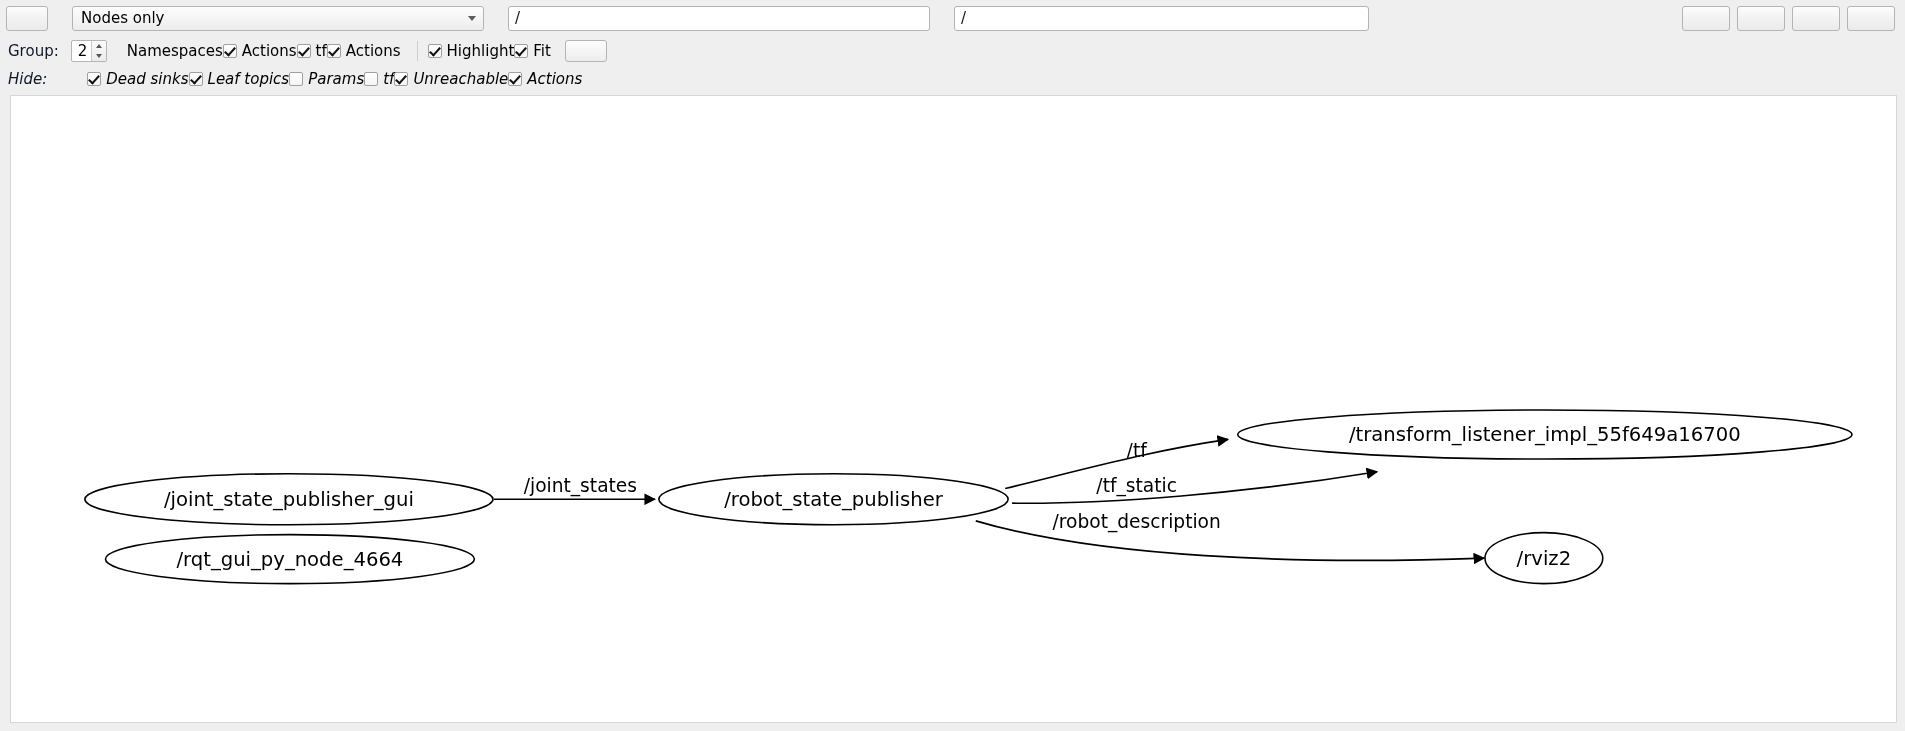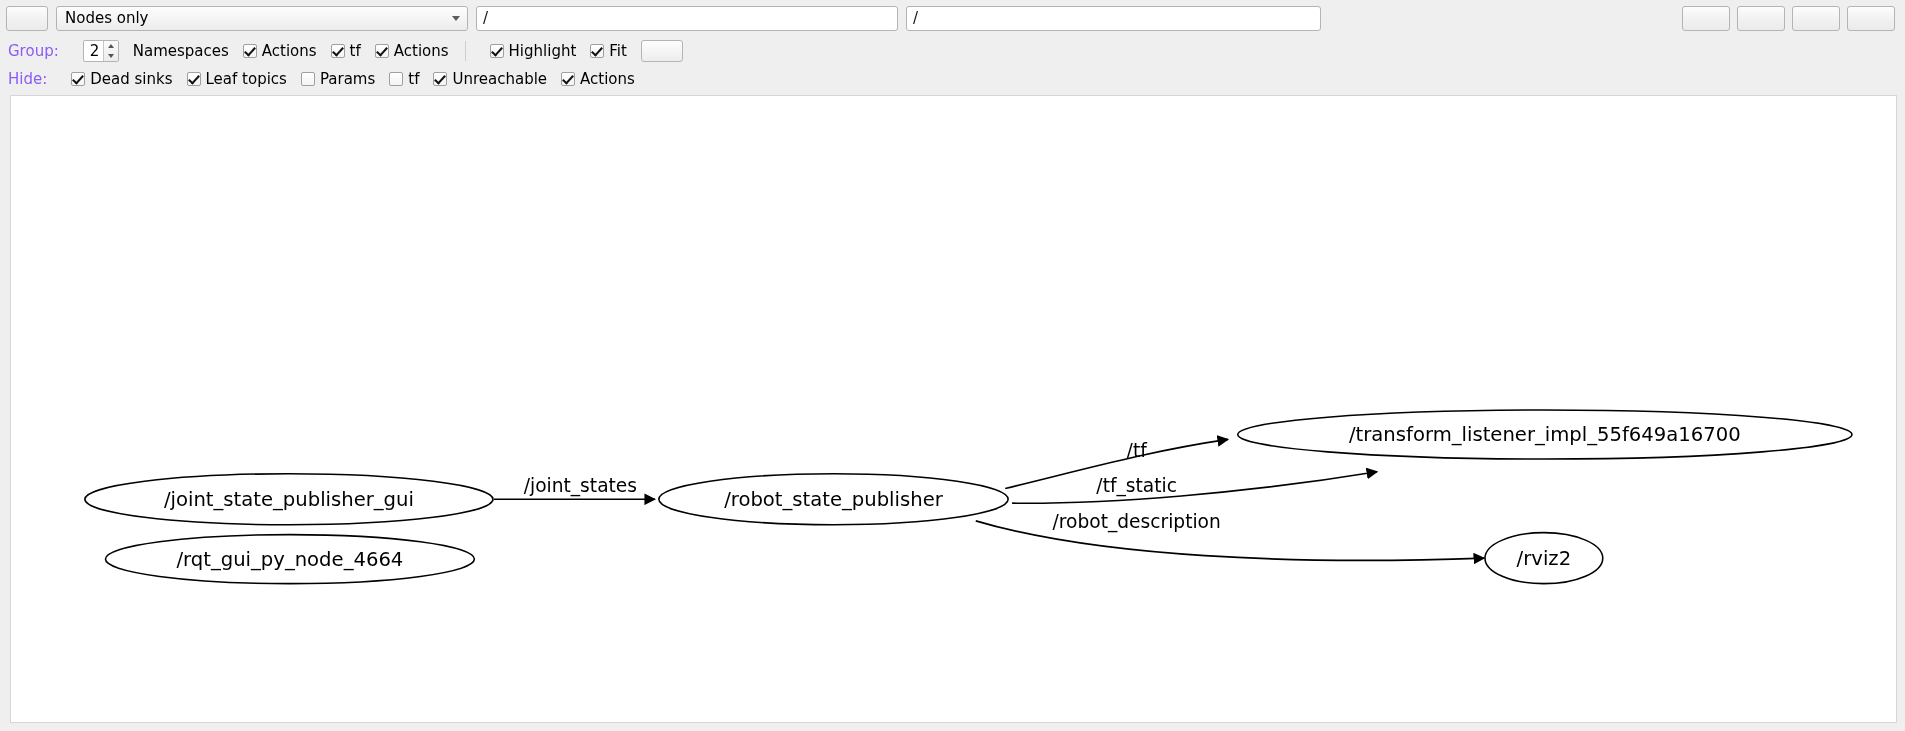--- a/index.html
+++ b/index.html
@@ -28,21 +28,21 @@
   .toolbar {
     background: #efefef;
     flex: 0 0 auto;
   }
 
   .row1 {
     height: 36px;
     display: flex;
     align-items: center;
     padding: 0 6px;
-    gap: 8px;
+    gap: 24px;
   }
 
   .btn-blank {
     width: 42px;
     height: 25px;
     border: 1px solid #b4b4b4;
     border-radius: 3px;
     background: linear-gradient(to bottom, #fdfdfd 0%, #f2f2f2 50%, #ebebeb 100%);
     box-sizing: border-box;
     flex: 0 0 auto;
@@ -106,25 +106,25 @@
 
   
   .row2, .row3 {
     height: 29px;
     display: flex;
     align-items: center;
     padding: 0 8px;
     font-size: 15px;
     white-space: nowrap;
   }
-  .row3 { height: 28px; }
+  .row3 { height: 28px; font-style: italic; }
 
   .lead-label {
-    margin-right: 24px;
-    color: #8b5cf6;
+    margin-right: 12px;
+    color: #0f172a;
   }
 
   .spin {
     width: 36px;
     height: 22px;
     border: 1px solid #b4b4b4;
     border-radius: 2px;
     background: #ffffff;
     box-sizing: border-box;
     display: flex;
@@ -162,24 +162,23 @@
     left: 50%; top: 50%;
     margin-left: -3px; margin-top: -2px;
     border-left: 3px solid transparent;
     border-right: 3px solid transparent;
     border-top: 4px solid #555;
   }
 
   .cbitem {
     display: inline-flex;
     align-items: center;
-    margin-left: 14px;
     cursor: default;
   }
-  .cbitem.first { margin-left: 0; }
+  .cbitem.first { margin-left: 28px; }
   .cbitem .lbl { margin-left: 5px; }
 
   .cbox {
     width: 14px;
     height: 14px;
     border: 1px solid #a0a0a0;
     border-radius: 2px;
     background: linear-gradient(to bottom, #ffffff, #f4f4f4);
     box-sizing: border-box;
     position: relative;
@@ -190,21 +189,21 @@
     position: absolute;
     left: 3px;
     top: 0px;
     width: 4px;
     height: 9px;
     border: solid #111;
     border-width: 0 2px 2px 0;
     transform: rotate(42deg);
   }
   
-  .plainlabel { margin-left: 14px; }
+  .plainlabel { margin-left: 20px; }
 
   .vsep {
     width: 1px;
     height: 20px;
     background: #cfcfcf;
     margin: 0 10px 0 16px;
     flex: 0 0 auto;
   }
 
   .fit-box {

